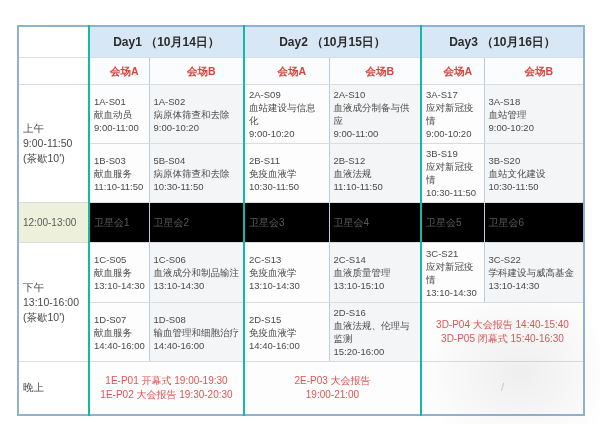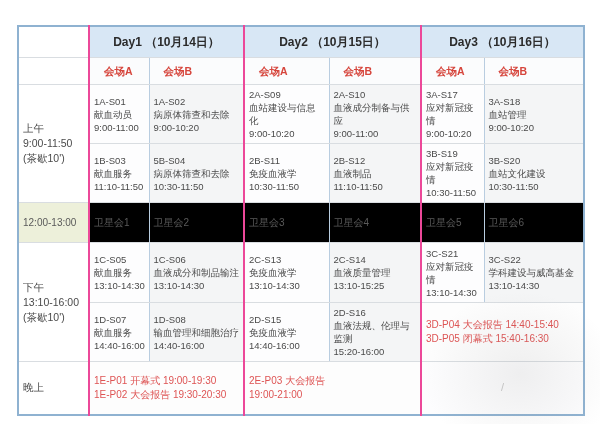--- a/index.html
+++ b/index.html
@@ -13,41 +13,41 @@
     border-collapse:collapse; table-layout:fixed;
     border:2px solid #8fb2d1;
   }
   td {
     border:1px solid #b9cde0;
     border-top-color:#d9dde1; border-bottom-color:#d9dde1;
     padding:3px 4px; vertical-align:middle;
     font-size:9.5px; line-height:13px;
     overflow:hidden;
   }
-  td.day-sep { border-left:2px solid #ec4899; }
+  td.day-sep { border-left:2px solid #14b8a6; }
   tr.day-row td {
     background:#d8e7f5; text-align:center; font-weight:bold;
     font-size:12px; color:#2b2b2b; height:24px;
   }
   tr.day-row td.corner { background:#ffffff; }
   tr.venue-row td {
     font-weight:bold; font-size:10.5px; color:#d6453c;
-    background:#fbfcfd; text-align:left; padding-left:14px; height:20px;
+    background:#fbfcfd; text-align:center; padding-left:14px; height:20px;
   }
   tr.venue-row td.corner { background:#ffffff; }
   td.colb { background:#f4f5f6; }
   td.cola { background:#fdfdfe; }
   td.tcol {
     background:#ffffff; text-align:left; font-size:10.5px;
     color:#4a4a4a; line-height:15px;
   }
   tr.sat-row td { background:#000000; font-size:10px; color:#5a5a5a; }
   tr.sat-row td.tcol { background:#edf0da; }
   td.plenary {
-    background:#fdfdfd; text-align:left; color:#de5454;
+    background:#fdfdfd; text-align:center; color:#de5454;
     font-size:10px; line-height:14px;
   }
   td.empty-slot { background:#fdfdfe; text-align:center; color:#c9c9c9; font-size:11px; }
   .line { white-space:nowrap; }
   .wrap { white-space:normal; }
   .watermark {
     position:absolute; right:-55px; bottom:-65px; width:270px; height:230px;
     background:radial-gradient(closest-side, rgba(140,140,140,0.13), rgba(140,140,140,0) 72%);
     pointer-events:none;
   }
@@ -133,21 +133,21 @@
       <div class="wrap">病原体筛查和去除</div>
       <div class="line">10:30-11:50</div>
     </td>
     <td class="cola day-sep">
       <div class="line">2B-S11</div>
       <div class="wrap">免疫血液学</div>
       <div class="line">10:30-11:50</div>
     </td>
     <td class="colb">
       <div class="line">2B-S12</div>
-      <div class="wrap">血液制品</div>
+      <div class="wrap">血液法规</div>
       <div class="line">11:10-11:50</div>
     </td>
     <td class="cola day-sep">
       <div class="line">3B-S19</div>
       <div class="wrap">应对新冠疫情</div>
       <div class="line">10:30-11:50</div>
     </td>
     <td class="colb">
       <div class="line">3B-S20</div>
       <div class="wrap">血站文化建设</div>
@@ -182,21 +182,21 @@
       <div class="line">13:10-14:30</div>
     </td>
     <td class="cola day-sep">
       <div class="line">2C-S13</div>
       <div class="wrap">免疫血液学</div>
       <div class="line">13:10-14:30</div>
     </td>
     <td class="colb">
       <div class="line">2C-S14</div>
       <div class="wrap">血液质量管理</div>
-      <div class="line">13:10-15:25</div>
+      <div class="line">13:10-15:10</div>
     </td>
     <td class="cola day-sep">
       <div class="line">3C-S21</div>
       <div class="wrap">应对新冠疫情</div>
       <div class="line">13:10-14:30</div>
     </td>
     <td class="colb">
       <div class="line">3C-S22</div>
       <div class="wrap">学科建设与威高基金</div>
       <div class="line">13:10-14:30</div>

